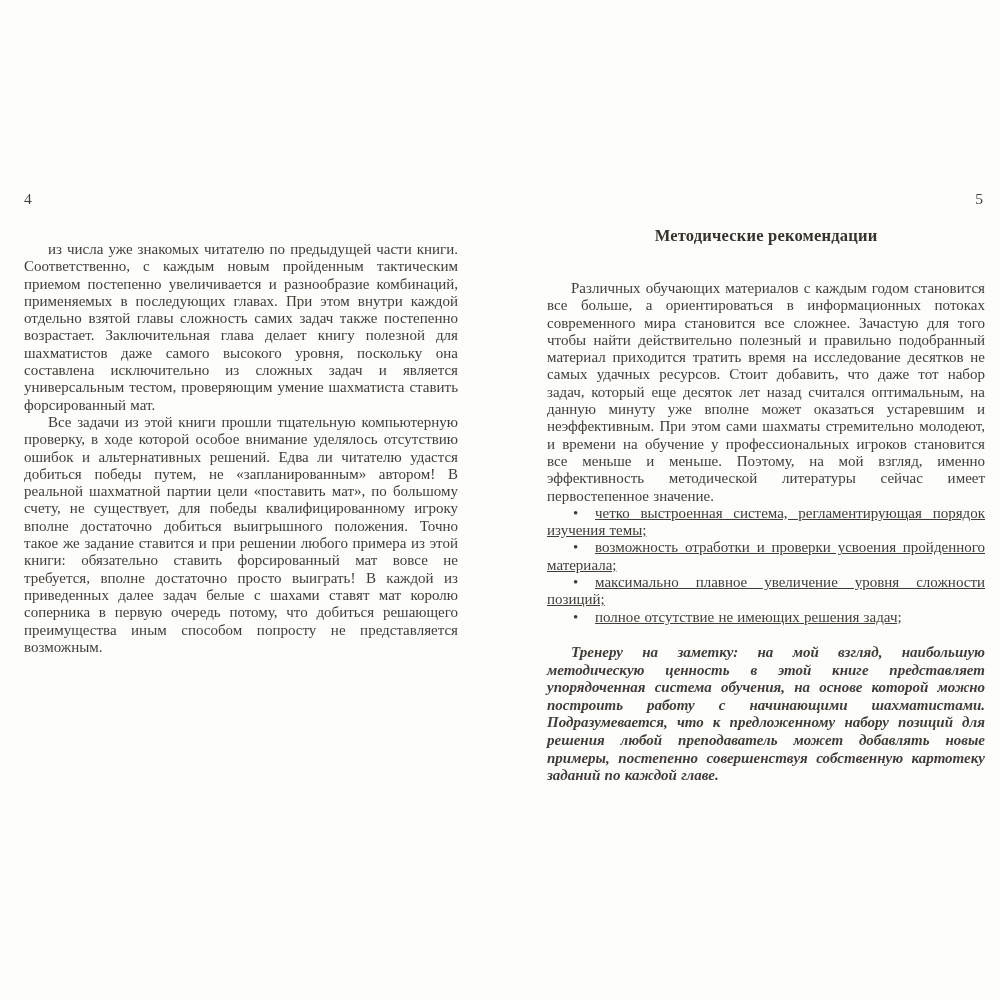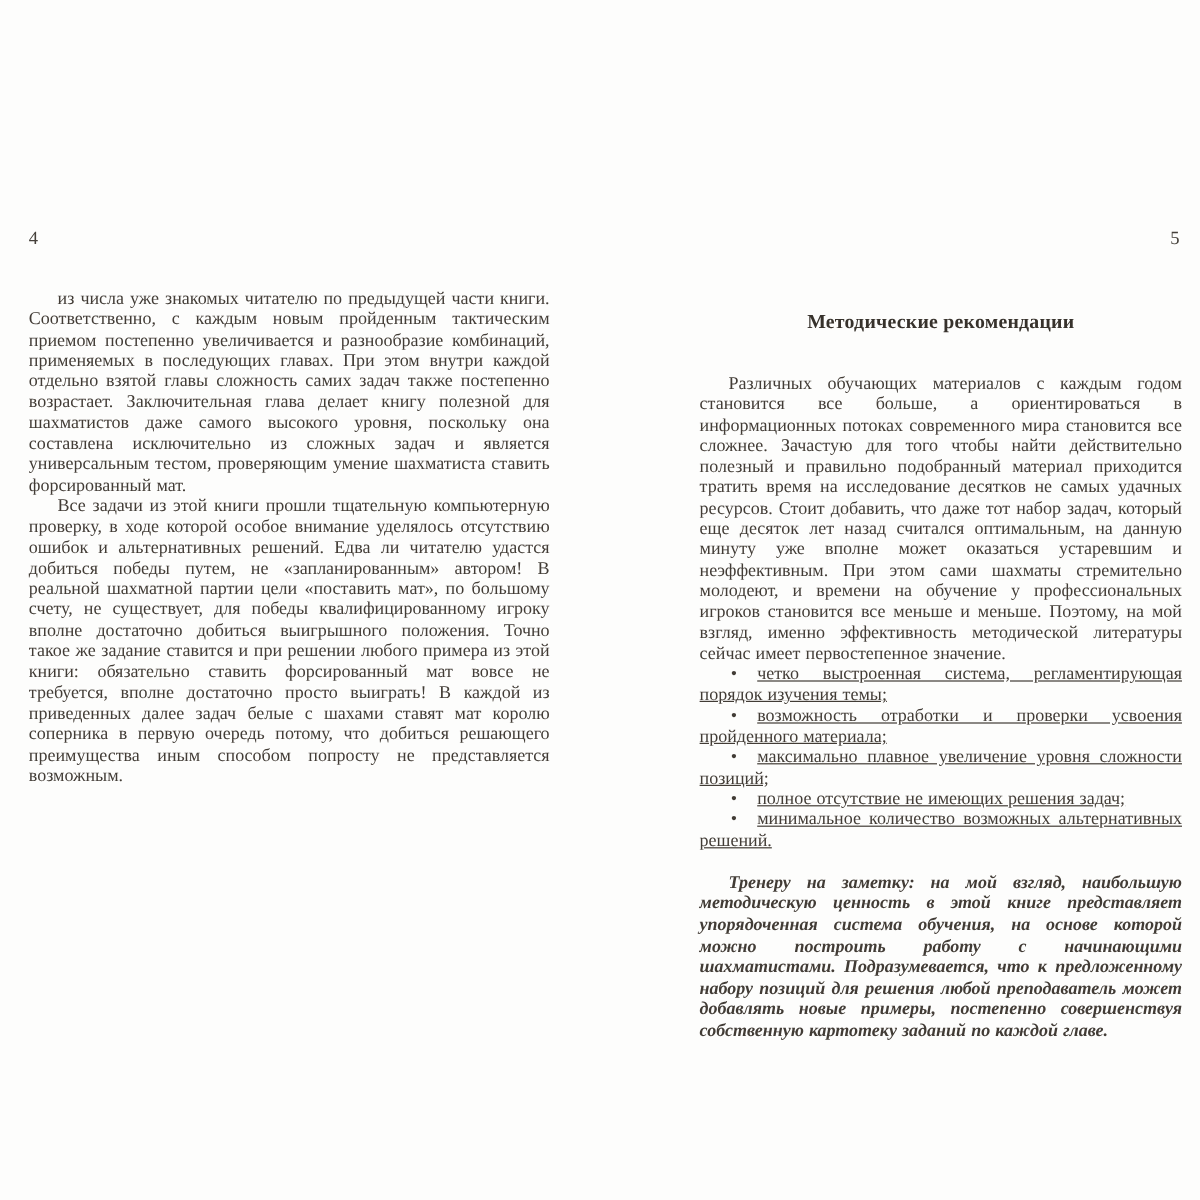--- a/index.html
+++ b/index.html
@@ -26,21 +26,21 @@
     font-size: 15.5px;
     color: #45403a;
   }
   .page-left  .page-number { left: 0; }
   .page-right .page-number { right: 2px; }
   .body-block {
     position: absolute;
     left: 0; right: 0;
   }
   .page-left  .body-block { top: 241px; }
-  .page-right .body-block { top: 258px; margin-left: 36px; }
+  .page-right .body-block { top: 226px; }
   .chapter-heading {
     font-weight: bold;
     font-size: 16.5px;
     text-align: center;
     color: #37322c;
     margin-bottom: 34px;
     letter-spacing: 0.2px;
   }
   .para {
     font-size: 15px;
@@ -88,21 +88,18 @@
       </p>
       <p class="para bullet-item">
         <span class="bullet-glyph">•</span><span>возможность отработки и проверки усвоения пройденного материала;</span>
       </p>
       <p class="para bullet-item">
         <span class="bullet-glyph">•</span><span>максимально плавное увеличение уровня сложности позиций;</span>
       </p>
       <p class="para bullet-item">
         <span class="bullet-glyph">•</span><span>полное отсутствие не имеющих решения задач;</span>
       </p>
-      <p class="para bullet-item">
-        <span class="bullet-glyph">•</span><span>минимальное количество возможных альтернативных решений.</span>
-      </p>
 
       <p class="para note-para">Тренеру на заметку: на мой взгляд, наибольшую методическую ценность в этой книге представляет упорядоченная система обучения, на основе которой можно построить работу с начинающими шахматистами. Подразумевается, что к предложенному набору позиций для решения любой преподаватель может добавлять новые примеры, постепенно совершенствуя собственную картотеку заданий по каждой главе.</p>
     </div>
   </div>
 
 </div>
 
 </body></html>

